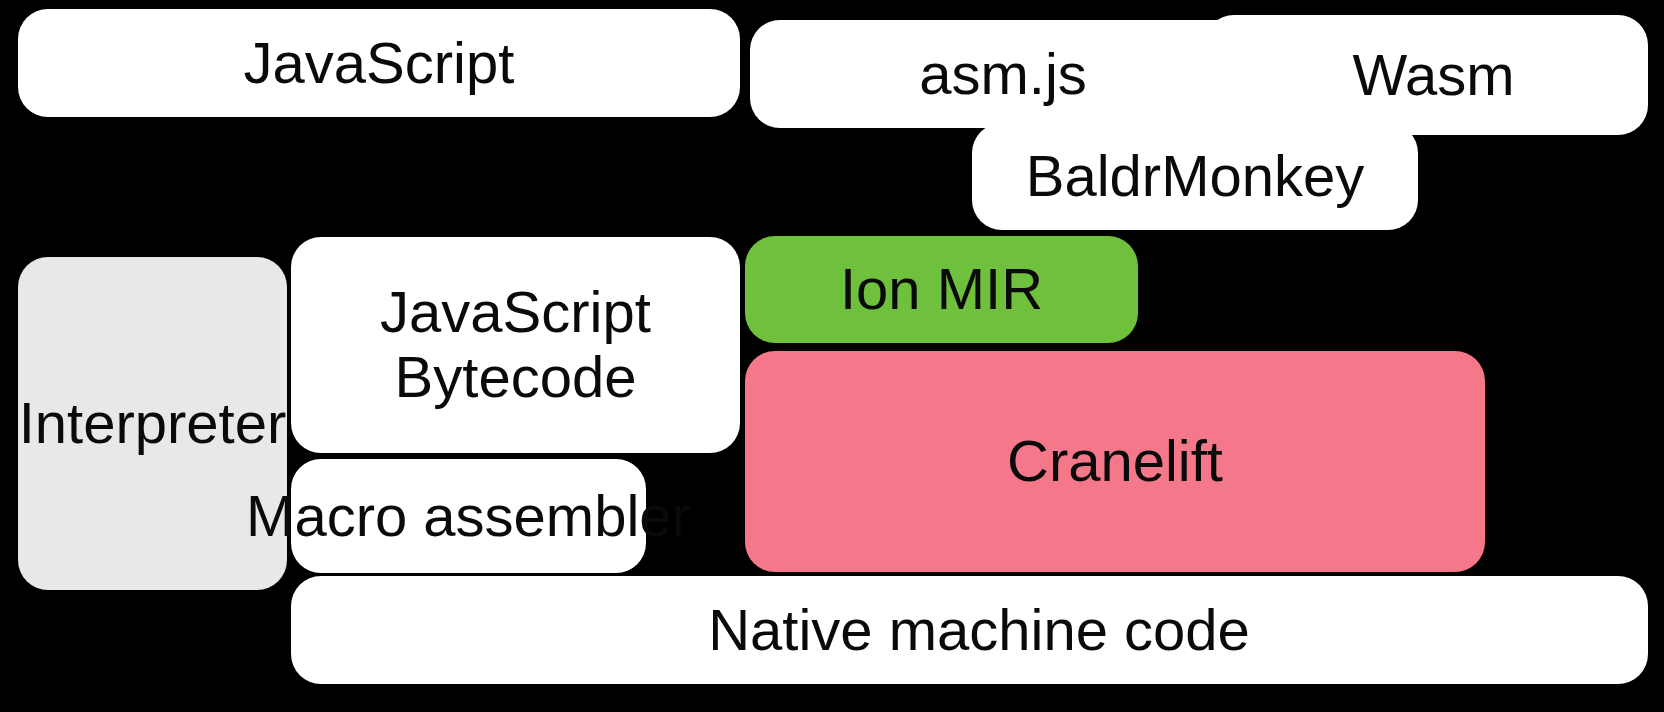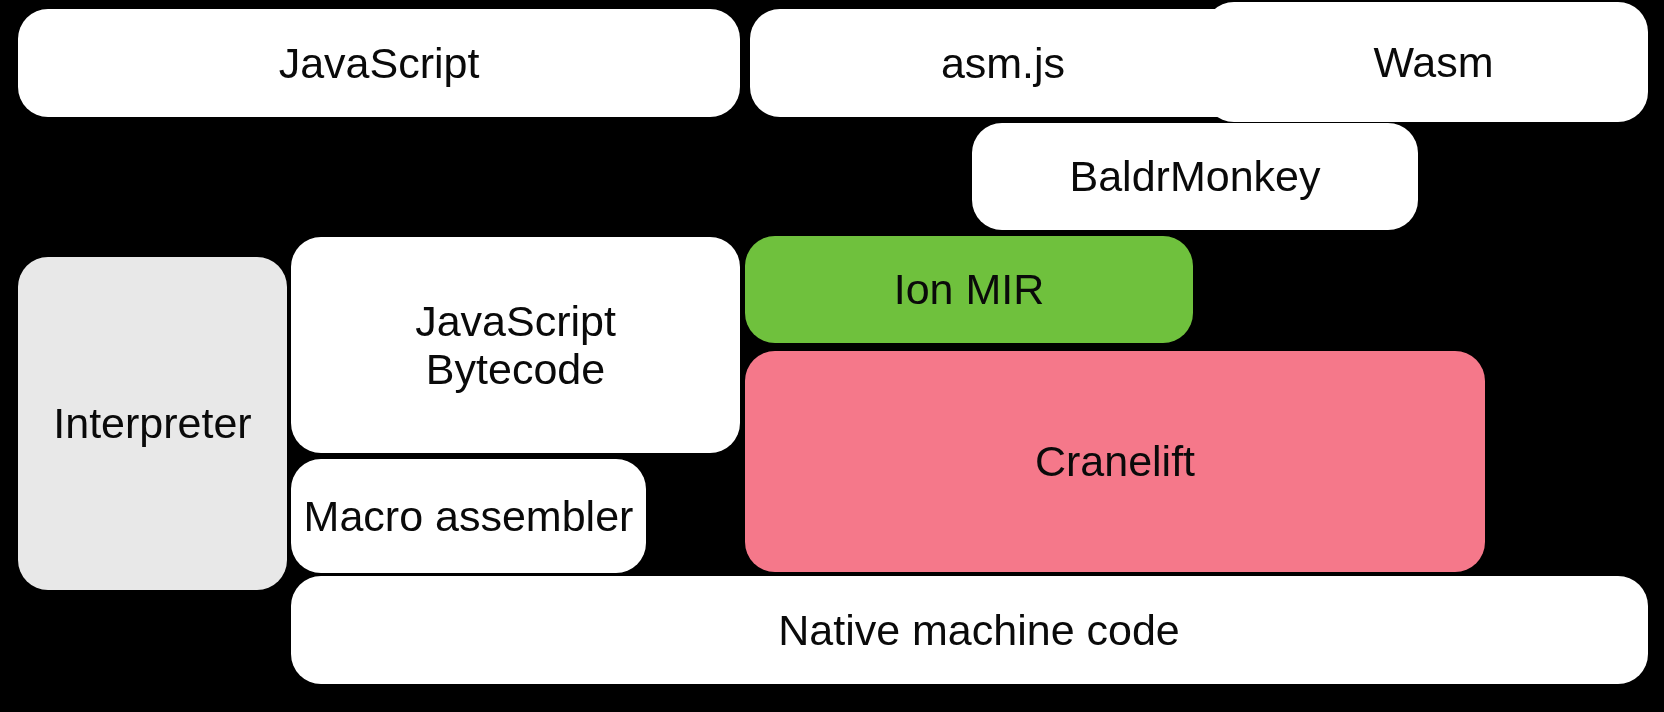--- a/index.html
+++ b/index.html
@@ -15,34 +15,34 @@
   }
   .node {
     position: absolute;
     border-radius: 30px;
     display: flex;
     flex-direction: column;
     align-items: center;
     justify-content: center;
     text-align: left;
     color: #0a0a0a;
-    font-size: 43px;
+    font-size: 58px;
     line-height: 1.12;
     white-space: nowrap;
     box-sizing: border-box;
   }
   
   .n-javascript     { left: 18px;   top: 9px;   width: 722px;  height: 108px; }
-  .n-asmjs          { left: 750px;  top: 9px;   width: 506px;  height: 108px; }
-  .n-wasm           { left: 1204px; top: 2px;   width: 444px;  height: 120px; padding-left: 15px; }
+  .n-asmjs          { left: 750px;  top: 20px;   width: 506px;  height: 108px; }
+  .n-wasm           { left: 1204px; top: 15px;   width: 444px;  height: 120px; padding-left: 15px; }
   .n-bytecode       { left: 18px;   top: 123px; width: 936px;  height: 107px; }
   .n-baldrmonkey    { left: 972px;  top: 123px; width: 446px;  height: 107px; }
   .n-interpreter    { left: 18px;   top: 237px; width: 269px;  height: 333px; margin-top: 20px; }
   .n-baseline       { left: 291px;  top: 237px; width: 449px;  height: 216px; }
-  .n-ionmir         { left: 745px;  top: 236px; width: 448px;  height: 107px; }
+  .n-ionmir         { left: 745px;  top: 236px; width: 393px;  height: 107px; }
   .n-cranelift      { left: 745px;  top: 351px; width: 740px;  height: 221px; }
   .n-macroassembler { left: 291px;  top: 459px; width: 355px;  height: 114px; }
   .n-native         { left: 291px;  top: 576px; width: 1357px; height: 108px; }
 </style>
 </head>
 <body>
 
 <div class="stage" style="background-color: rgb(0, 0, 0);">
 
   <div class="node n-javascript" style="background-color: rgb(255, 255, 255);">

